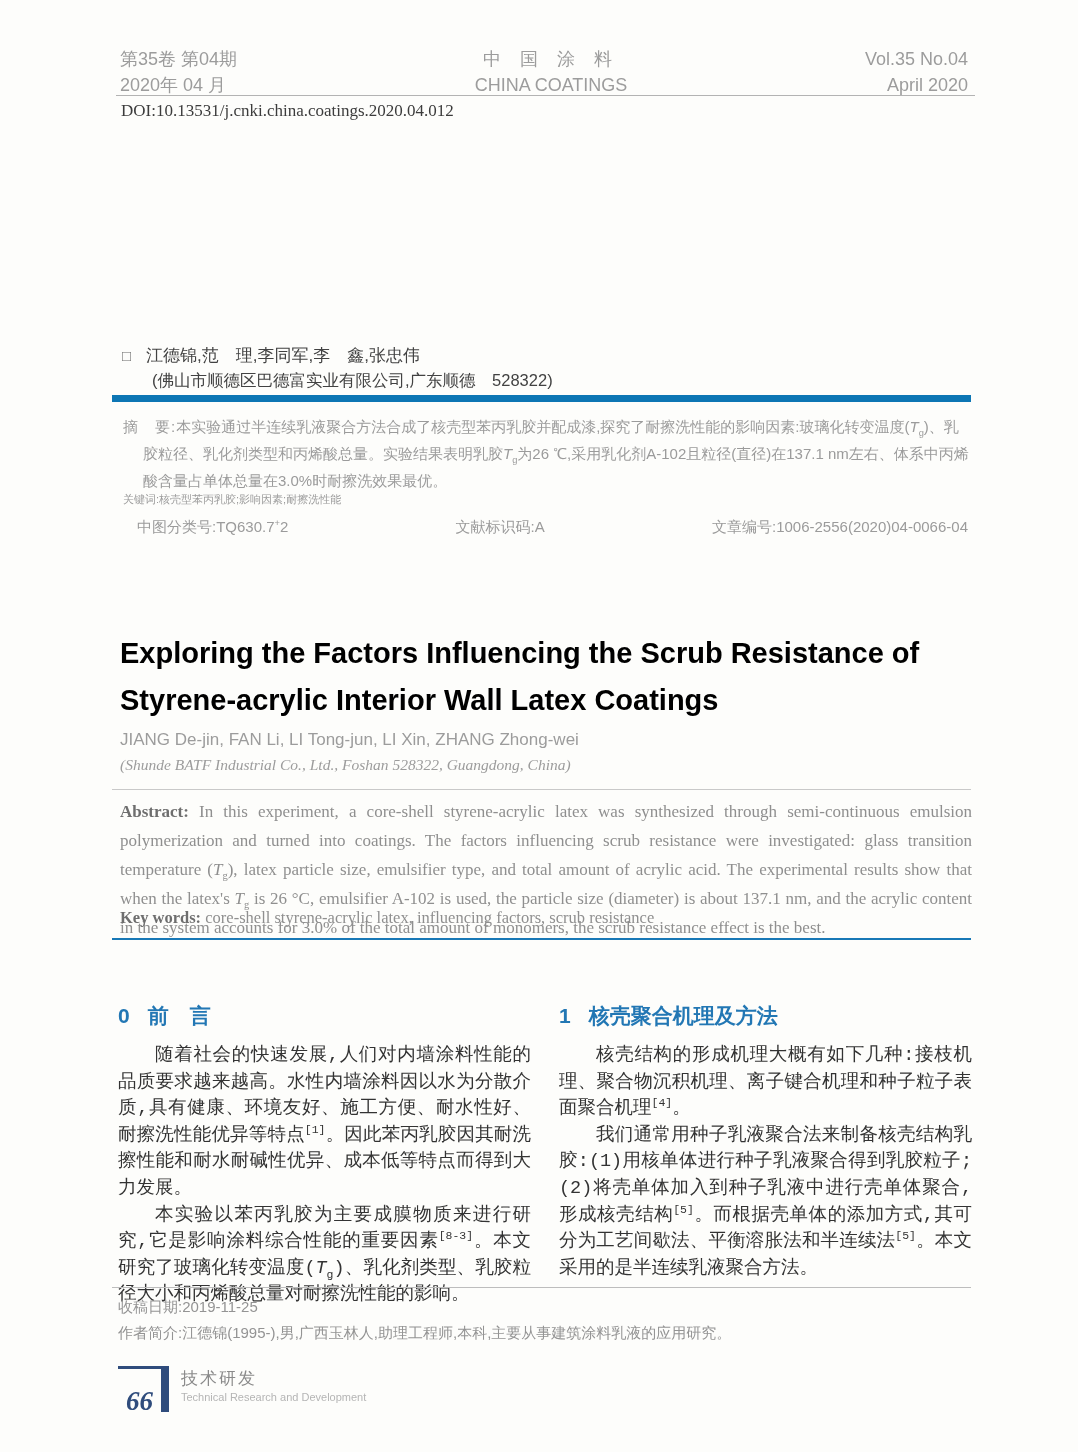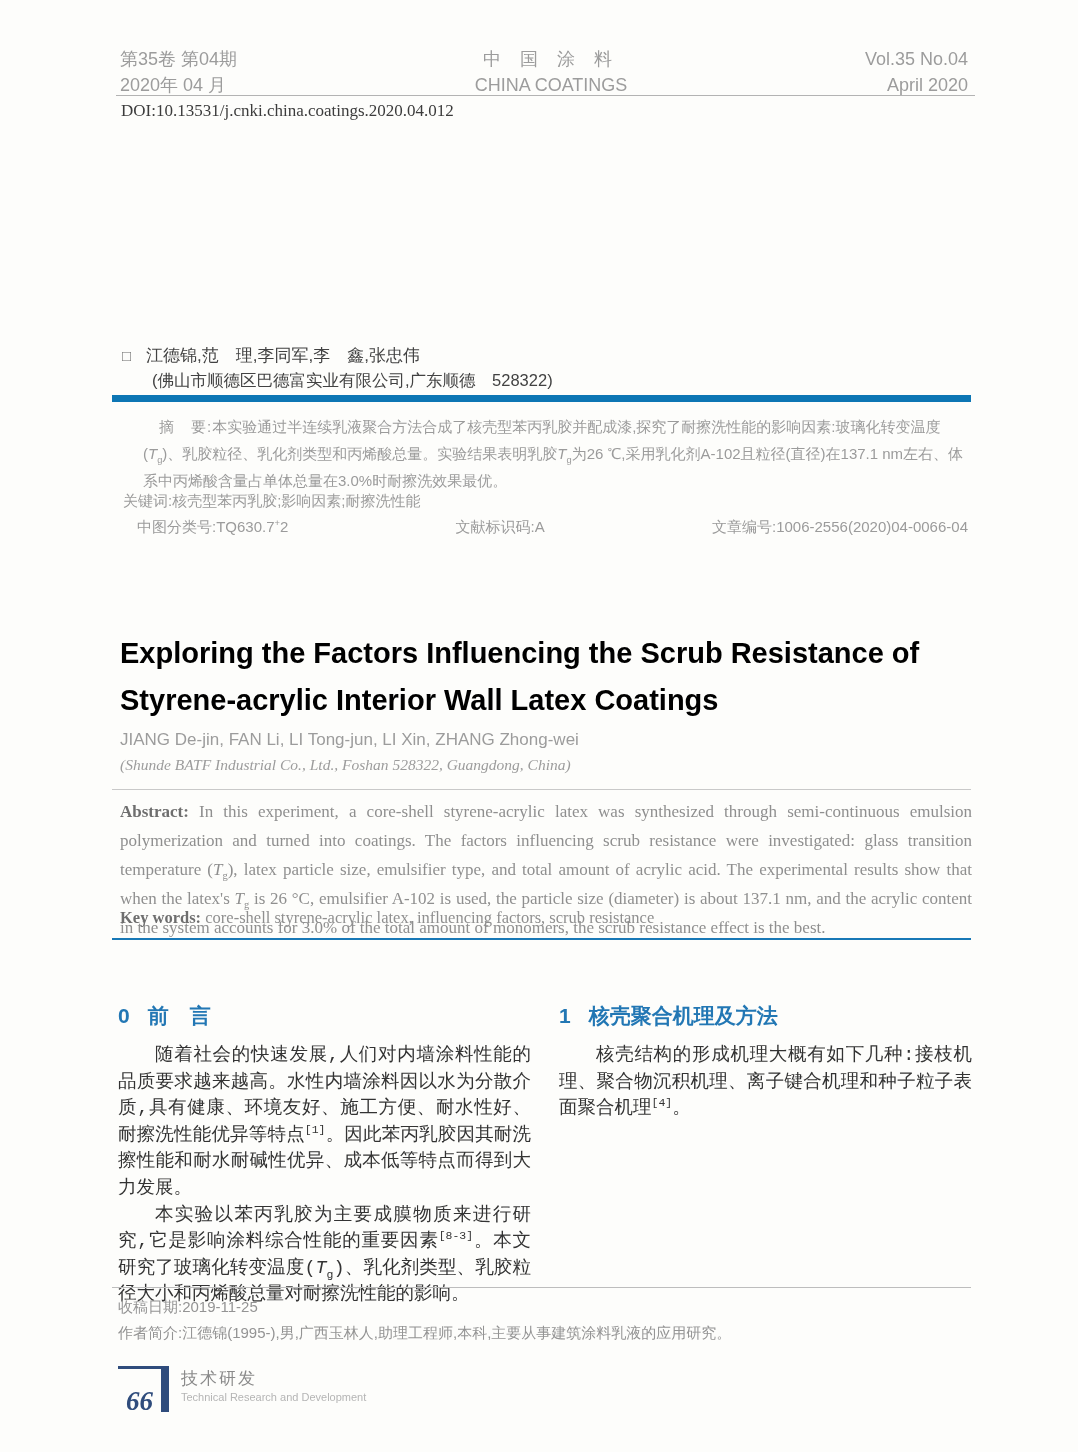--- a/index.html
+++ b/index.html
@@ -16,22 +16,22 @@
 
   
   .title-zh{position:absolute;left:122px;top:198px;width:860px;font-size:46px;line-height:70px;font-weight:bold;color:#2277b4;letter-spacing:3px;}
   .authors-row{position:absolute;left:122px;top:344px;font-size:17px;color:#424242;display:flex;align-items:center;}
   .author-marker{color:#6b6b6b;font-size:15px;margin-right:15px;}
   .affiliation-zh{position:absolute;left:152px;top:370px;font-size:16.5px;color:#424242;}
   .rule-blue-thick{position:absolute;left:112px;width:859px;top:395px;height:7px;background:#0d76b4;}
 
   
   .abstract-zh{position:absolute;left:123px;top:413px;width:848px;font-size:15px;line-height:27px;color:#9b9b9b;padding-left:20px;text-indent:-20px;box-sizing:border-box;}
-  .abstract-zh .lbl{letter-spacing:1px;margin-left:36px;}
-  .keywords-zh{position:absolute;left:123px;top:492px;font-size:15px;color:#9b9b9b;}
+  .abstract-zh .lbl{letter-spacing:1px;}
+  .keywords-zh{position:absolute;left:123px;top:492px;font-size:11px;color:#9b9b9b;}
   .class-row{position:absolute;left:123px;right:110px;top:518px;display:flex;justify-content:space-between;font-size:15px;color:#9b9b9b;margin-left:14px;}
   sup{font-size:0.62em;vertical-align:super;line-height:0;}
   sub{font-size:0.62em;vertical-align:sub;line-height:0;}
 
   
   .title-en{position:absolute;left:120px;top:630px;width:870px;font-size:29px;line-height:47px;font-weight:bold;color:#000000;}
   .authors-en{position:absolute;left:120px;top:730px;font-size:17px;color:#9c9c9c;}
   .affiliation-en{position:absolute;left:120px;top:756px;font-size:15.5px;font-style:italic;font-family:"Liberation Serif",serif;color:#9c9c9c;}
   .rule-gray-top{position:absolute;left:112px;width:859px;top:789px;height:1px;background:#c9c9c9;}
 
@@ -113,20 +113,21 @@
 
   <div class="columns">
     <div class="col">
       <h3 class="section-heading"><span class="num">0</span><span>前　言</span></h3>
       <p class="body-para">随着社会的快速发展,人们对内墙涂料性能的品质要求越来越高。水性内墙涂料因以水为分散介质,具有健康、环境友好、施工方便、耐水性好、耐擦洗性能优异等特点<sup>[1]</sup>。因此苯丙乳胶因其耐洗擦性能和耐水耐碱性优异、成本低等特点而得到大力发展。</p>
       <p class="body-para">本实验以苯丙乳胶为主要成膜物质来进行研究,它是影响涂料综合性能的重要因素<sup>[8-3]</sup>。本文研究了玻璃化转变温度(<i>T</i><sub>g</sub>)、乳化剂类型、乳胶粒径大小和丙烯酸总量对耐擦洗性能的影响。</p>
     </div>
     <div class="col">
       <h3 class="section-heading"><span class="num">1</span><span>核壳聚合机理及方法</span></h3>
       <p class="body-para">核壳结构的形成机理大概有如下几种:接枝机理、聚合物沉积机理、离子键合机理和种子粒子表面聚合机理<sup>[4]</sup>。</p>
+      <p class="body-para">我们通常用种子乳液聚合法来制备核壳结构乳胶:(1)用核单体进行种子乳液聚合得到乳胶粒子;(2)将壳单体加入到种子乳液中进行壳单体聚合,形成核壳结构<sup>[5]</sup>。而根据壳单体的添加方式,其可分为工艺间歇法、平衡溶胀法和半连续法<sup>[5]</sup>。本文采用的是半连续乳液聚合方法。</p>
     </div>
   </div>
 
   <div class="rule-gray-bottom"></div>
   <div class="footnotes">
     <div><span>收稿日期:</span><span>2019-11-25</span></div>
     <div><span>作者简介:</span><span>江德锦(1995-),男,广西玉林人,助理工程师,本科,主要从事建筑涂料乳液的应用研究。</span></div>
   </div>
 
   <div class="page-footer">

